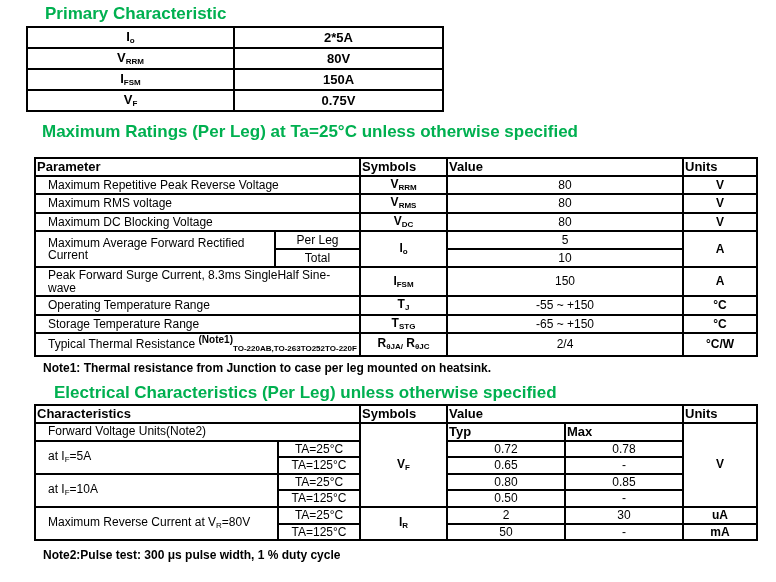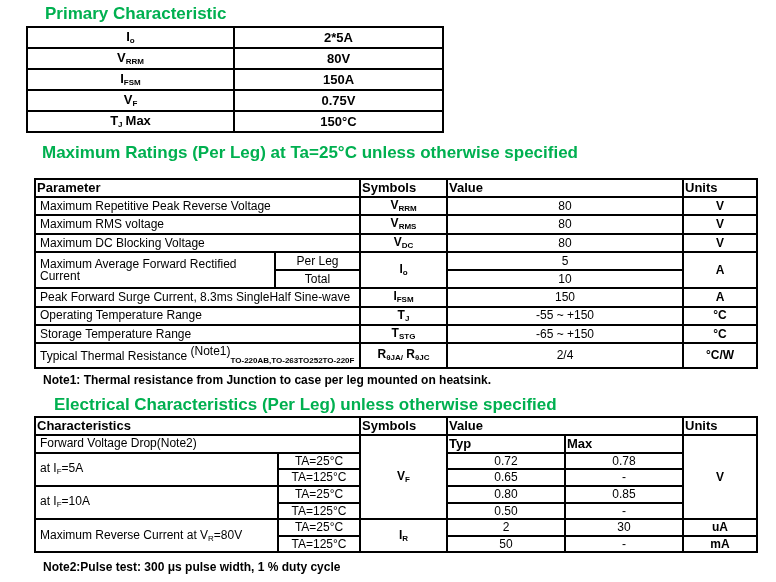--- a/index.html
+++ b/index.html
@@ -40,29 +40,29 @@
 
   
   #tbl-maxratings, #tbl-electrical { margin-left: 34px; width: 722px; }
   #tbl-maxratings th, #tbl-electrical th {
     font-size: 13px; font-weight: bold; text-align: left; height: 18px;
   }
   #tbl-maxratings td { height: 18px; font-size: 12px; }
   #tbl-electrical td { height: 16px; font-size: 12px; }
   #tbl-electrical tr.fvd-row td { height: 12px; }
 
-  td.param { text-align: left; padding-left: 4px; }
+  td.param { text-align: left; padding-left: 12px; }
   td.center { text-align: center; margin-left: 43px; }
   td.sym { text-align: center; font-weight: bold; font-size: 13px; }
   td.units { text-align: center; font-weight: bold; font-size: 13px; }
   th.subhdr { height: 15px; }
 
   .sb   { font-size: 8px; font-weight: bold; vertical-align: -2px; letter-spacing: 0; }
   .rest { margin-left: 3px; }
-  .sup  { font-size: 12px; font-weight: normal; vertical-align: 5px; }
+  .sup  { font-size: 10px; font-weight: bold; vertical-align: 5px; }
   .pkg  { font-size: 8px; font-weight: bold; vertical-align: -3px; }
   .isub { font-size: 8px; vertical-align: -2px; }
 
   .note {
     font-weight: bold; font-size: 12px; line-height: 14px;
     margin: 4px 0 0 43px;
   }
   #note2 { margin-top: 7px; }
 </style>
 </head>
@@ -84,24 +84,20 @@
     <td><span>V</span><span class="sb">RRM</span></td>
     <td>80V</td>
   </tr>
   <tr>
     <td><span>I</span><span class="sb">FSM</span></td>
     <td>150A</td>
   </tr>
   <tr>
     <td><span>V</span><span class="sb">F</span></td>
     <td>0.75V</td>
-  </tr>
-  <tr>
-    <td><span>T</span><span class="sb">J</span><span class="rest">Max</span></td>
-    <td>150°C</td>
   </tr>
 </tbody>
   </table>
 
 <div id="h-maxrat" class="heading">Maximum Ratings (Per Leg) at Ta=25°C unless otherwise specified</div>
 
 <table id="tbl-maxratings">
   <colgroup>
     <col style="width:240px">
       <col style="width:85px">
@@ -186,21 +182,21 @@
       <col style="width:74px">
   </colgroup>
   <tbody>
       <tr>
     <th colspan="2">Characteristics</th>
     <th>Symbols</th>
     <th colspan="2">Value</th>
     <th>Units</th>
   </tr>
   <tr class="fvd-row">
-    <td colspan="2" class="param">Forward Voltage Drop(Note2)</td>
+    <td colspan="2" class="param">Forward Voltage Units(Note2)</td>
     <td rowspan="5" class="sym"><span>V</span><span class="sb">F</span></td>
     <th class="subhdr">Typ</th>
     <th class="subhdr">Max</th>
     <td rowspan="5" class="units">V</td>
   </tr>
   <tr>
     <td rowspan="2" class="param"><span>at I</span><span class="isub">F</span><span>=5A</span></td>
     <td class="center">TA=25°C</td>
     <td class="center">0.72</td>
     <td class="center">0.78</td>

